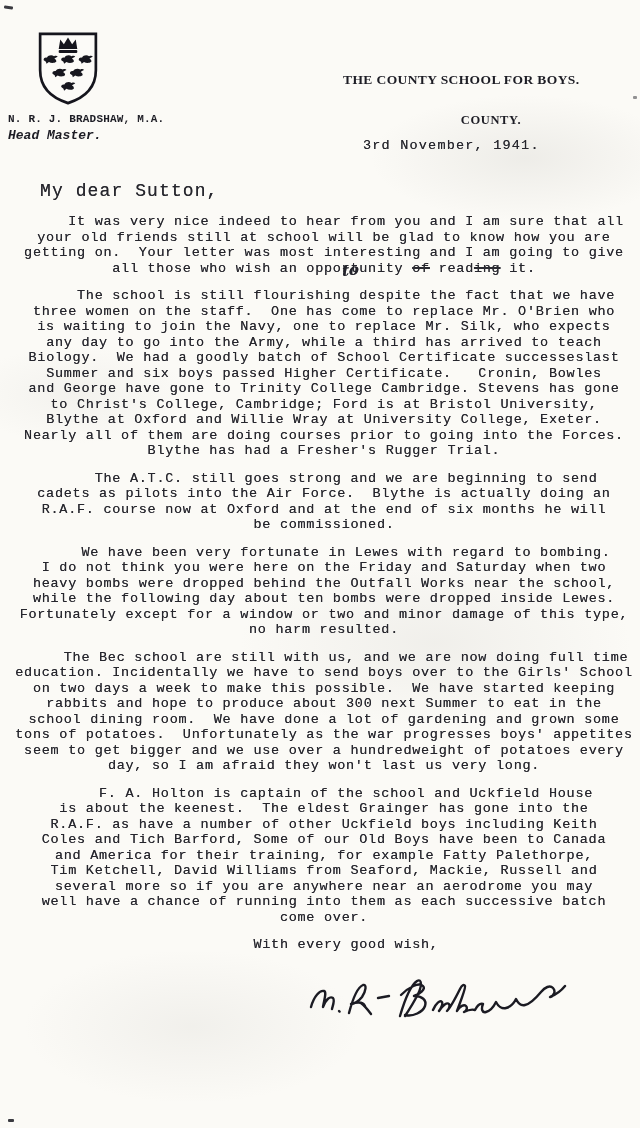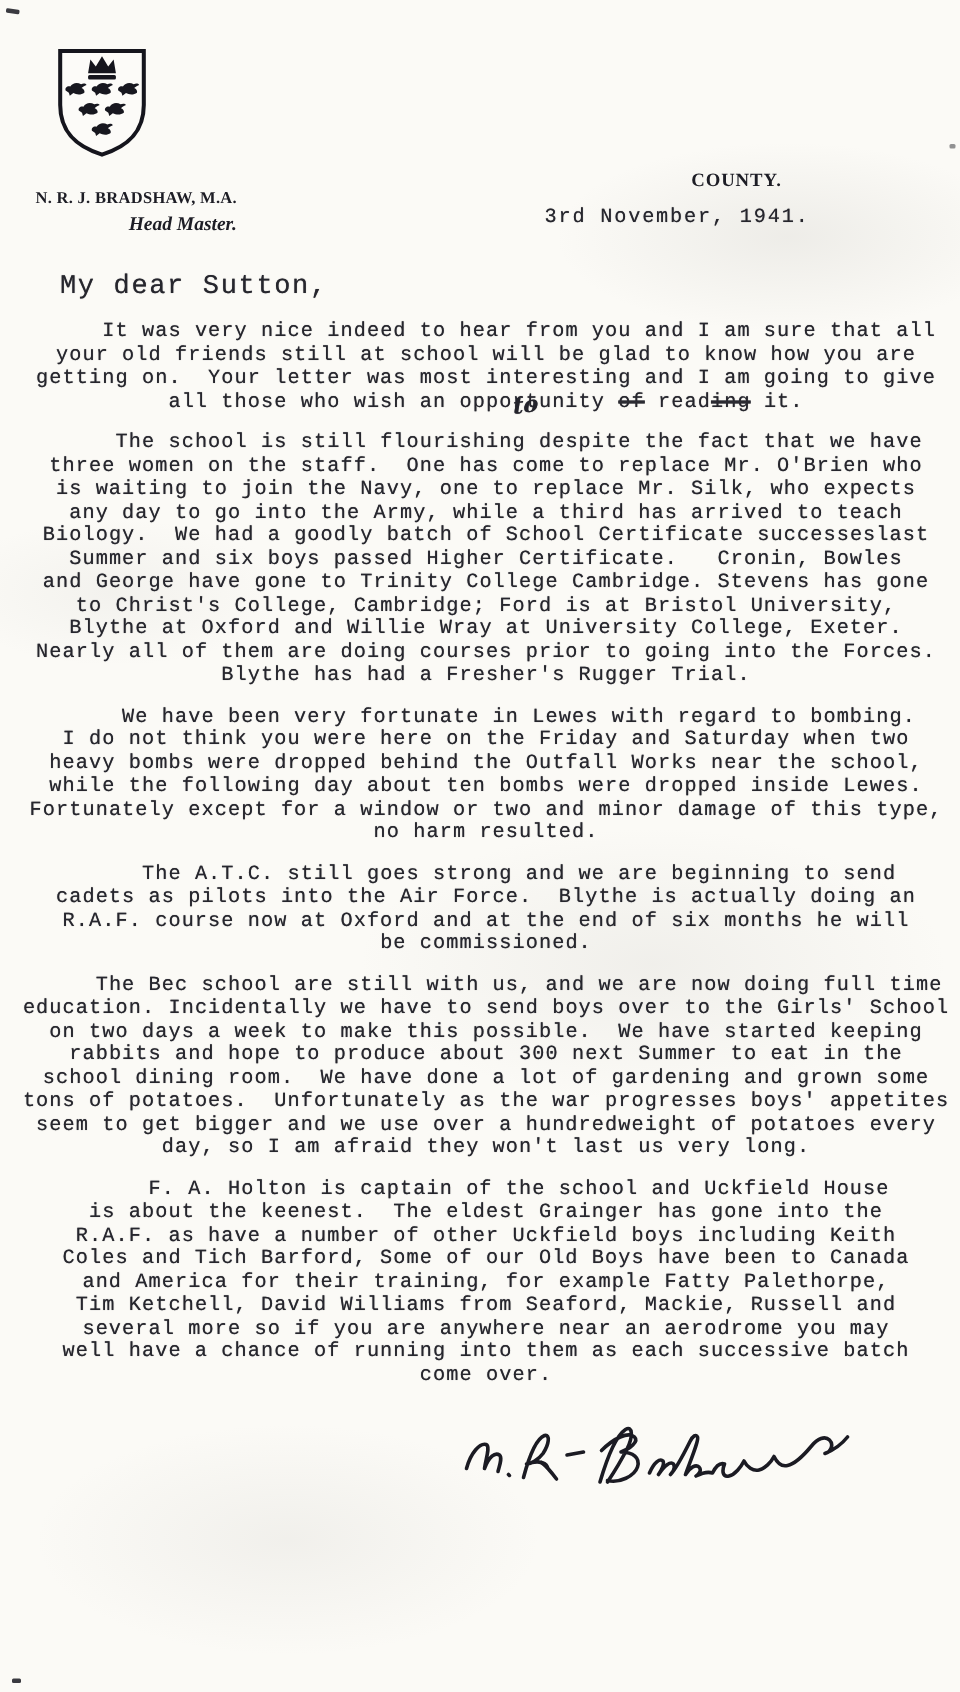--- a/index.html
+++ b/index.html
@@ -17,22 +17,22 @@
     font-family:"Liberation Mono","DejaVu Sans Mono",monospace;
     color:#26262d;
   }
   .speck{position:absolute;background:#3a3a40;border-radius:1px;}
   .speck.s1{left:4px;top:6px;width:9px;height:3px;transform:rotate(8deg);}
   .speck.s2{left:8px;top:1119px;width:6px;height:3px;}
   .speck.s3{left:633px;top:96px;width:4px;height:3px;opacity:.55;}
 
   
   .crest{position:absolute;left:36px;top:30px;}
-  .hm-block{position:absolute;left:8px;top:126px;width:150px;text-align:right;
-    font-family:Liberation Serif, serif;color:#1d1d25;}
+  .hm-block{position:absolute;left:8px;top:113px;width:150px;text-align:left;
+    font-family:Liberation Mono, monospace;color:#1d1d25;}
   .hm-name{font-weight:bold;font-size:11px;letter-spacing:.2px;white-space:nowrap;}
   .hm-title{font-style:italic;font-weight:bold;font-size:13px;margin-top:3px;}
   .school-name{position:absolute;left:343px;top:72px;
     font-family:"Liberation Serif","DejaVu Serif",serif;font-weight:bold;
     font-size:13.5px;letter-spacing:.4px;color:#1d1d25;white-space:nowrap;}
   .lewes{position:absolute;left:491px;top:113px;transform:translateX(-50%);
     font-family:"Liberation Serif","DejaVu Serif",serif;font-weight:bold;
     font-size:12.5px;letter-spacing:.6px;color:#1d1d25;}
   .date{position:absolute;left:363px;top:138px;font-size:13.5px;letter-spacing:1.2px;
     white-space:nowrap;text-shadow:0 0 .5px rgba(38,38,45,.75);}
@@ -82,20 +82,21 @@
       <use href="#mlt" x="25.5" y="13"></use>
       <use href="#mlt" x="17" y="26"></use>
     </g>
   </svg>
 
   <div class="hm-block">
     <div class="hm-name">N. R. J. BRADSHAW, M.A.</div>
     <div class="hm-title">Head Master.</div>
   </div>
 
+  <div class="school-name">THE COUNTY SCHOOL FOR BOYS.</div>
   <div class="lewes">COUNTY.</div>
   <div class="date">3rd November, 1941.</div>
 
   <div class="salutation">My dear Sutton,</div>
 
   <div class="letter-body">
 
     <p class="para p1"><span>     It was very nice indeed to hear from you and I am sure that all
 your old friends still at school will be glad to know how you are
 getting on.  Your letter was most interesting and I am going to give
@@ -105,48 +106,49 @@
 three women on the staff.  One has come to replace Mr. O'Brien who
 is waiting to join the Navy, one to replace Mr. Silk, who expects
 any day to go into the Army, while a third has arrived to teach
 Biology.  We had a goodly batch of School Certificate successeslast
 Summer and six boys passed Higher Certificate.   Cronin, Bowles
 and George have gone to Trinity College Cambridge. Stevens has gone
 to Christ's College, Cambridge; Ford is at Bristol University,
 Blythe at Oxford and Willie Wray at University College, Exeter.
 Nearly all of them are doing courses prior to going into the Forces.
 Blythe has had a Fresher's Rugger Trial.</p>
+    <p class="para">     The A.T.C. still goes strong and we are beginning to send
+cadets as pilots into the Air Force.  Blythe is actually doing an
+R.A.F. course now at Oxford and at the end of six months he will
+be commissioned.</p>
     <p class="para">     We have been very fortunate in Lewes with regard to bombing.
 I do not think you were here on the Friday and Saturday when two
 heavy bombs were dropped behind the Outfall Works near the school,
 while the following day about ten bombs were dropped inside Lewes.
 Fortunately except for a window or two and minor damage of this type,
 no harm resulted.</p>
-    <p class="para">     The A.T.C. still goes strong and we are beginning to send
-cadets as pilots into the Air Force.  Blythe is actually doing an
-R.A.F. course now at Oxford and at the end of six months he will
-be commissioned.</p>
     <p class="para">     The Bec school are still with us, and we are now doing full time
 education. Incidentally we have to send boys over to the Girls' School
 on two days a week to make this possible.  We have started keeping
 rabbits and hope to produce about 300 next Summer to eat in the
 school dining room.  We have done a lot of gardening and grown some
 tons of potatoes.  Unfortunately as the war progresses boys' appetites
 seem to get bigger and we use over a hundredweight of potatoes every
 day, so I am afraid they won't last us very long.</p>
     <p class="para">     F. A. Holton is captain of the school and Uckfield House
 is about the keenest.  The eldest Grainger has gone into the
 R.A.F. as have a number of other Uckfield boys including Keith
 Coles and Tich Barford, Some of our Old Boys have been to Canada
 and America for their training, for example Fatty Palethorpe,
 Tim Ketchell, David Williams from Seaford, Mackie, Russell and
 several more so if you are anywhere near an aerodrome you may
 well have a chance of running into them as each successive batch
 come over.</p>
 
+    <p class="para">     With every good wish,</p>
 
     
     <svg class="signature" width="286" height="56" viewBox="0 0 286 56" fill="none" stroke="#1b1b23" stroke-width="2.4" stroke-linecap="round" stroke-linejoin="round">
       <path d="M8,38 C11,27 17,21 21,22 C24,23 21,31 20,38 C23,30 27,27 30,29 C32,31 30,36 29,40"></path>
       <path d="M36,42 l0.6,0.6"></path>
       <path d="M46,44 C50,29 55,18 60,16 C64,15 63,22 59,28 C56,32 51,35 48,35 C54,33 60,33 62,37"></path>
       <path d="M58,34 C62,37 65,41 68,45"></path>
       <path d="M75,29 L86,27"></path>
       <path d="M97,47 C102,30 108,16 114,12 C119,9 119,17 115,25 C112,31 106,41 102,47 M98,26 C106,18 116,13 120,17 C123,20 117,25 111,27 C119,27 124,31 122,37 C120,43 110,48 102,46"></path>
       <path d="M130,41 C133,34 137,31 139,33 C140,35 138,39 136,42 C140,36 144,33 146,35 C147,37 146,40 144,42 C148,38 153,28 157,20 C159,16 161,15 162,17 C163,19 158,31 154,42 C157,37 161,35 163,37 C165,39 163,42 161,43 C165,41 169,40 172,41 C174,37 177,34 180,35 C178,40 179,44 183,43 C187,42 191,37 193,33 C195,37 199,40 203,39 C207,38 211,34 213,30 C215,34 218,37 222,36 C227,35 233,29 238,23 C242,18 247,16 250,19 C253,22 251,27 247,28 C252,26 258,22 262,17"></path>

